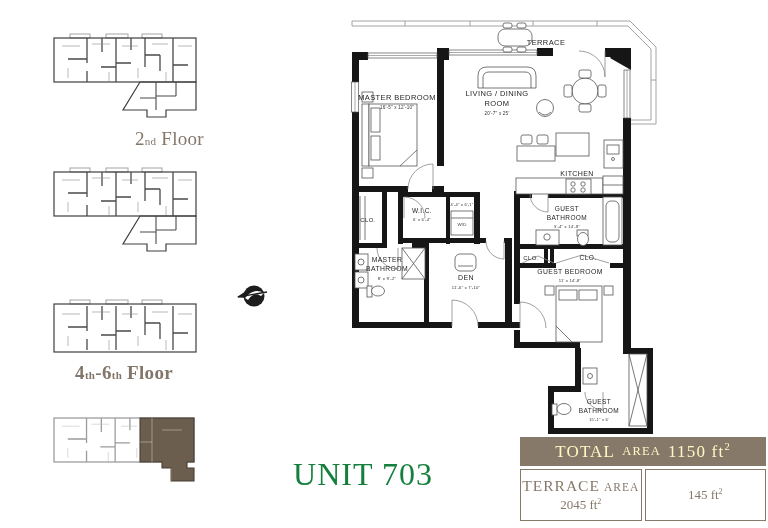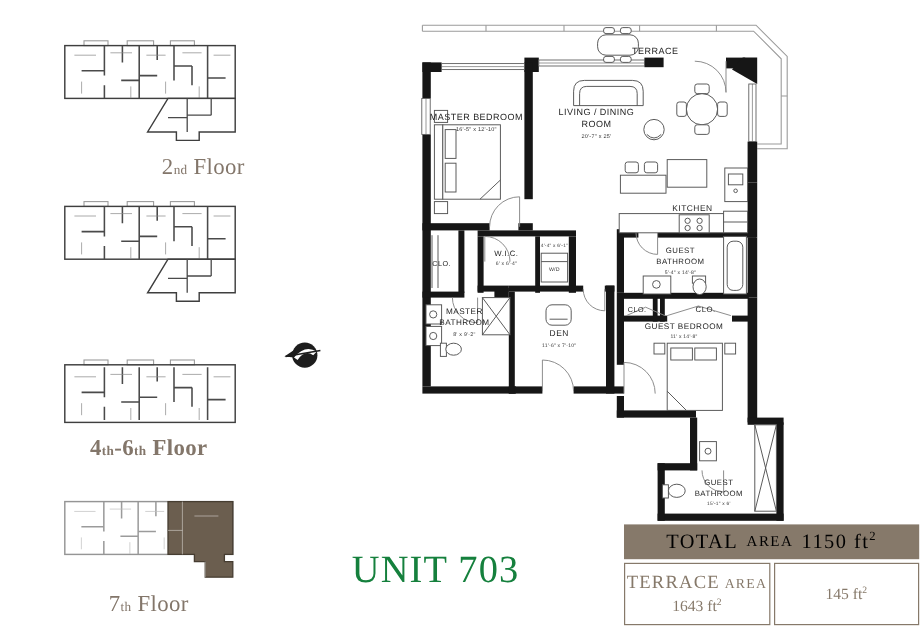--- a/index.html
+++ b/index.html
@@ -8,21 +8,21 @@
   .floor-block{position:absolute;width:160px;text-align:center;cursor:default;}
   .floor-label{font-size:19px;color:#83766a;letter-spacing:.3px;}
   .floor-label .ord{font-size:11px;}
   .floor-label .rest{margin-left:5px;}
   .unit-title{position:absolute;left:247px;top:456px;width:232px;text-align:center;
               font-size:32px;color:#15803d;letter-spacing:1px;}
   .compass{position:absolute;left:236px;top:281px;}
   .plan-svg{position:absolute;left:338px;top:8px;}
   
   .area-table{position:absolute;left:520px;top:437px;width:246px;color:#86796a;}
-  .at-header{background:#86796a;color:#000000;height:29px;display:flex;align-items:center;
+  .at-header{background:#86796a;color:#fef9c3;height:29px;display:flex;align-items:center;
              justify-content:center;gap:7px;letter-spacing:1.2px;}
   .at-header .big{font-size:17px;}
   .at-header .small{font-size:12.5px;}
   .at-cells{display:flex;gap:3px;margin-top:3px;}
   .at-cell{flex:1;border:1.5px solid #86796a;height:50px;background:#fff;display:flex;
            flex-direction:column;align-items:center;justify-content:center;gap:2px;}
   .at-line1 .big{font-size:15.5px;letter-spacing:1px;}
   .at-line1 .small{font-size:11.5px;letter-spacing:1px;}
   .at-line2{font-size:13px;}
   sup{font-size:.62em;}
@@ -86,23 +86,20 @@
 
 <div class="floor-block" style="top:408px;left:44px;">
   <svg width="160" height="80" viewBox="0 0 160 80">
     <g opacity=".55">
       <rect x="10" y="10" width="140" height="44" stroke="#3f3f3f" fill="none" stroke-width="1.2"></rect>
       <use href="#bar-internals" x="10" y="10" width="140" height="44"></use>
     </g>
     <path d="M96,10 H150 V54 H143 V60 H150 V73 H127 V60 H118 V54 H96 Z" fill="#6b5e4f" stroke="#463d31" stroke-width="1.1"></path>
     <path stroke="rgba(255,255,255,.45)" stroke-width=".8" fill="none" d="M108,10 V54 M118,22 H138 M127,60 V73 M96,34 H108"></path>
   </svg>
-  <div class="floor-label">
-    <span>7</span><span class="ord">th</span><span></span><span class="ord"></span><span class="rest">Floor</span>
-  </div>
 </div>
 
 <svg class="compass" width="34" height="30" viewBox="0 0 34 30">
   <circle cx="18" cy="15" r="10.5" fill="#1d1d1d"></circle>
   <path d="M9,17 Q18,6 28,12 L25,15 Q18,10 12,19 Z" fill="#ffffff"></path>
   <path d="M2,16 L31,11" stroke="#1d1d1d" stroke-width="1.3" fill="none"></path>
   <polygon points="1,16 10,10 9,17" fill="#1d1d1d"></polygon>
 </svg>
 
 <svg class="plan-svg" width="400" height="440" viewBox="338 8 400 440">
@@ -343,19 +340,19 @@
     <span class="big">TOTAL</span>
     <span class="small">AREA</span>
     <span class="big"><span>1150 ft</span><sup>2</sup></span>
   </div>
   <div class="at-cells">
     <div class="at-cell">
       <div class="at-line1">
         <span class="big">TERRACE</span>
         <span class="small">AREA</span>
       </div>
-      <div class="at-line2"><span>1643 ft</span><sup>2</sup></div>
+      <div class="at-line2"><span>2045 ft</span><sup>2</sup></div>
     </div>
     <div class="at-cell">
       <div class="at-line2"><span>145 ft</span><sup>2</sup></div>
     </div>
   </div>
 </div>
 
 </body></html>

